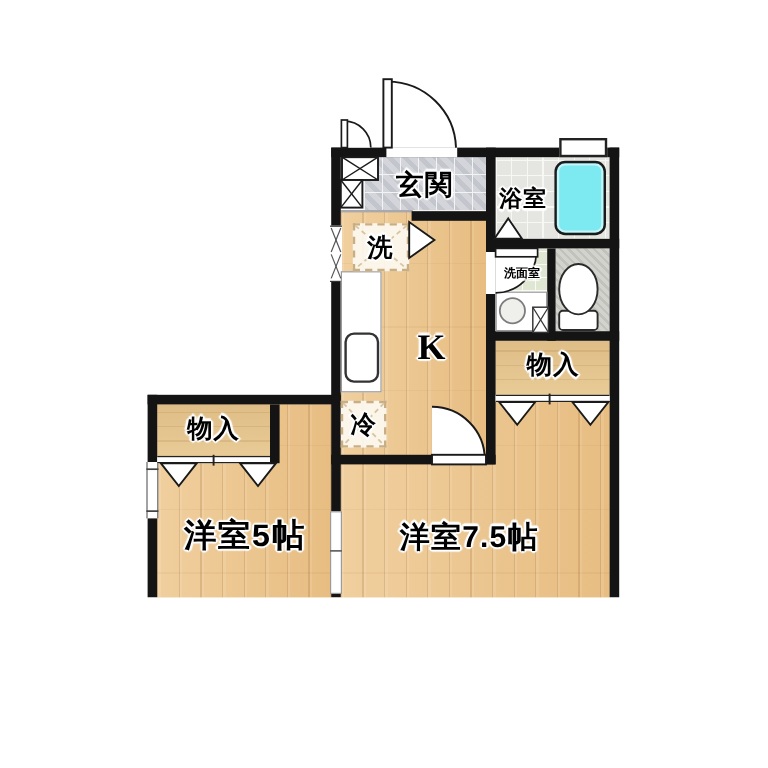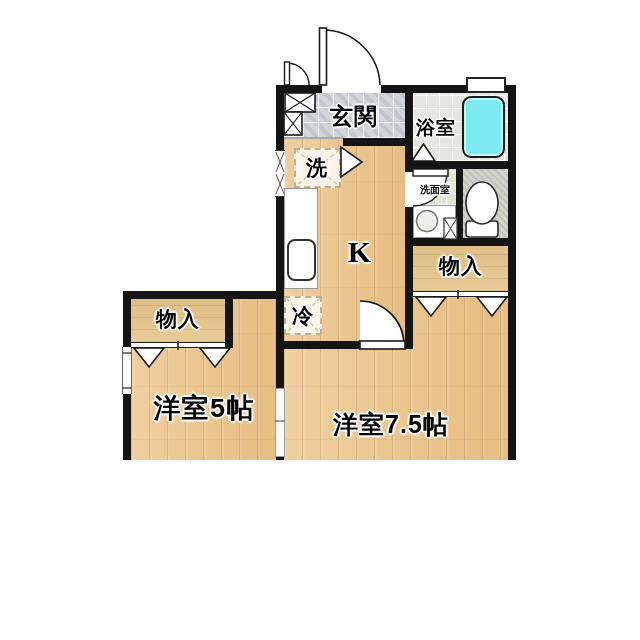--- a/index.html
+++ b/index.html
@@ -1,16 +1,16 @@
 <!DOCTYPE html>
 <html><head>
 <meta charset="utf-8">
 <style>
   html,body{margin:0;padding:0;background:#ffffff;font-family:"Liberation Sans",sans-serif;}
-  #canvas{position:relative;width:640px;height:460px;background:#ffffff;overflow:hidden;}
+  #canvas{position:relative;width:640px;height:460px;background:#ffffff;overflow:hidden;margin-top:38px;}
   .abs{position:absolute;}
   .wall{position:absolute;background:#141414;}
   .floor-wood{
     background-color:#ecc794;
     background-image:
       repeating-linear-gradient(90deg, rgba(140,85,30,0.18) 0 1px, rgba(255,255,255,0.10) 1px 3px, rgba(0,0,0,0) 3px 18px),
       repeating-linear-gradient(0deg, rgba(140,85,30,0.06) 0 1px, rgba(0,0,0,0) 1px 53px),
       linear-gradient(90deg,#f0cf9e,#e7bd82);
   }
   .floor-closet{
@@ -181,15 +181,15 @@
 
   <div class="lbl" style="left:354px;top:116px;font-size:23px;">玄関</div>
   <div class="lbl" style="left:436px;top:128px;font-size:19px;">浴室</div>
   <div class="lbl" style="left:435px;top:190px;font-size:10px;letter-spacing:0;">洗面室</div>
   <div class="lbl" style="left:317px;top:168px;font-size:21px;">洗</div>
   <div class="lbl" style="left:360px;top:252px;font-size:30px;font-family:'Liberation Serif',serif;font-weight:600;">K</div>
   <div class="lbl" style="left:303px;top:316px;font-size:21px;">冷</div>
   <div class="lbl" style="left:461px;top:266px;font-size:21px;">物入</div>
   <div class="lbl" style="left:178px;top:319px;font-size:21px;">物入</div>
   <div class="lbl" style="left:204px;top:408px;font-size:27px;font-family:Liberation Mono, monospace;">洋室5帖</div>
-  <div class="lbl" style="left:391px;top:424px;font-size:25px;">洋室7.5帖</div>
+  <div class="lbl" style="left:391px;top:409px;font-size:25px;">洋室7.5帖</div>
 
 </div>
 
 </body></html>

